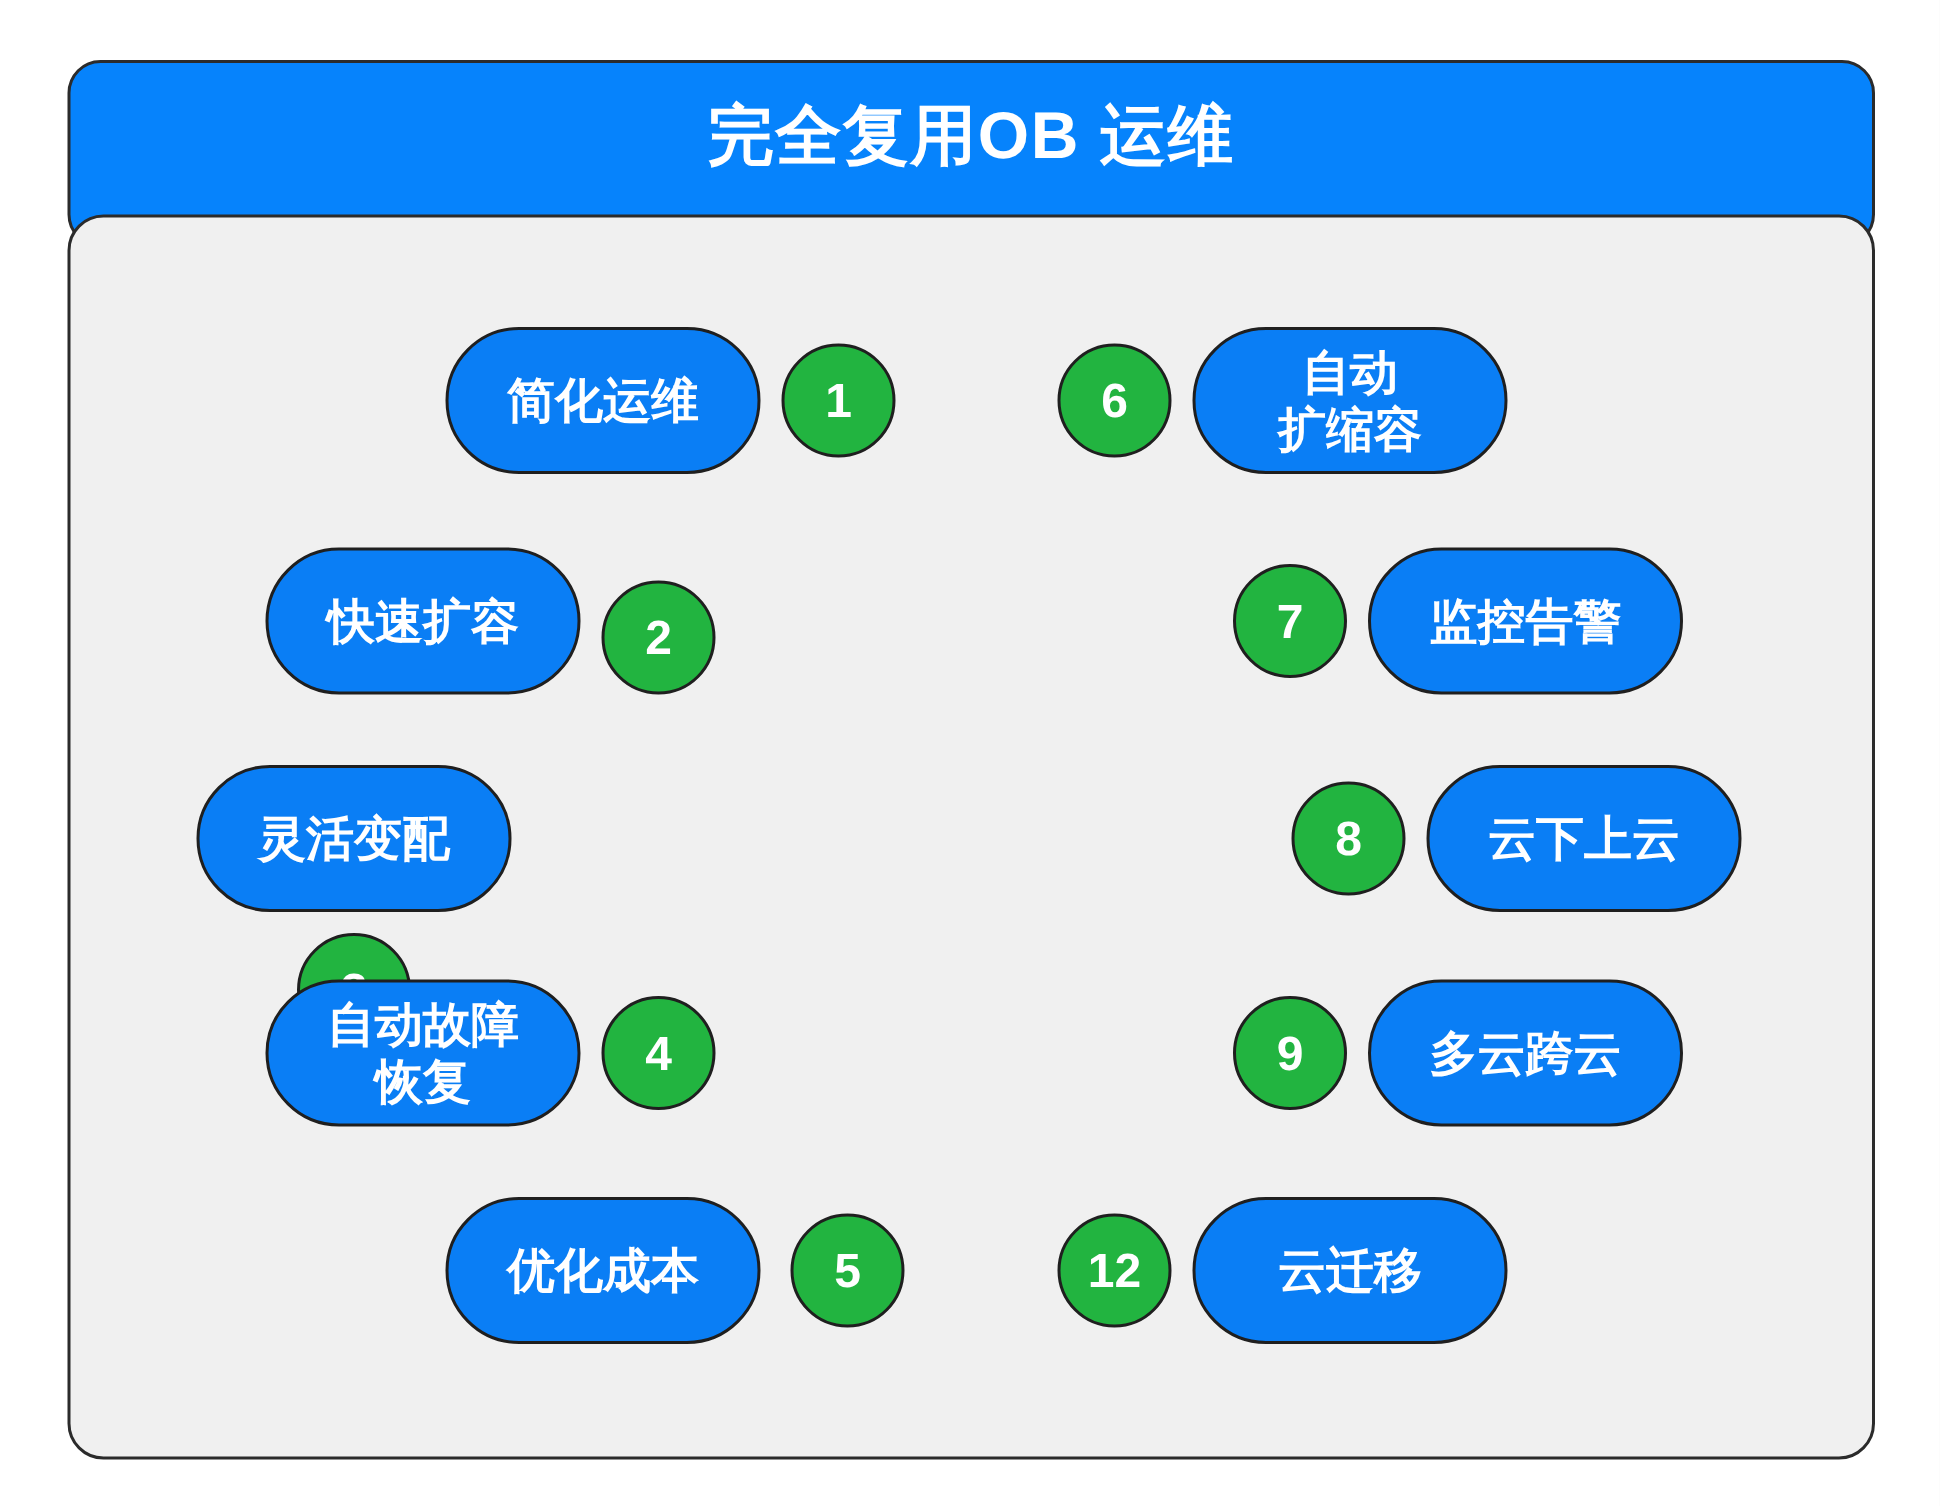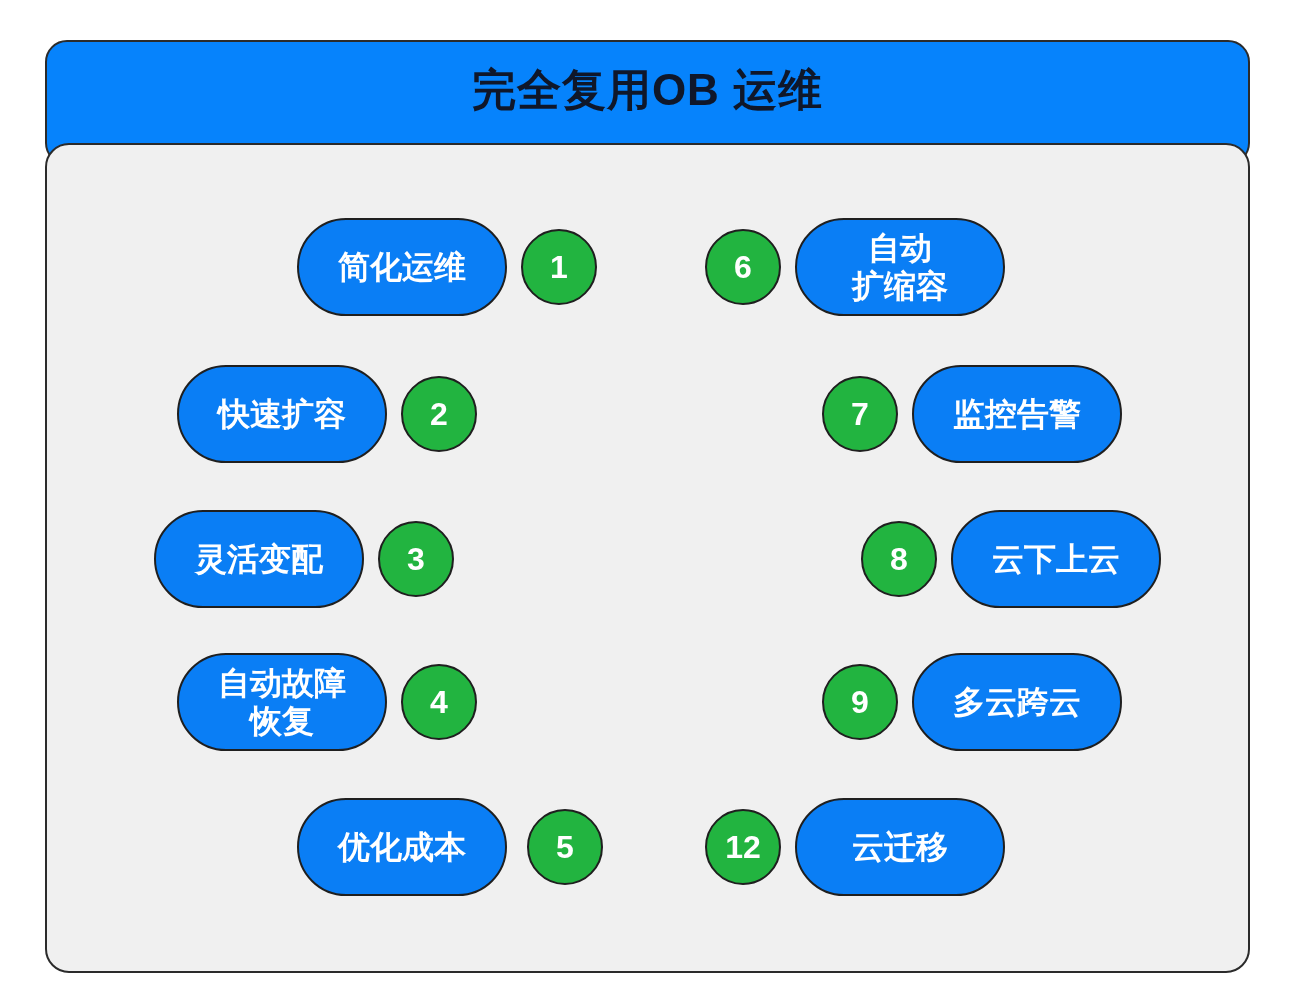--- a/index.html
+++ b/index.html
@@ -11,21 +11,21 @@
   .card { position:absolute; left:45px; top:40px; width:1205px; }
 
   .card-header {
     position:relative; z-index:1;
     height:125px; background:#0683fc;
     border:2px solid #2b2b2b; border-radius:22px;
     display:flex; align-items:center; justify-content:center;
     padding-bottom:24px;
   }
   .card-title {
-    color:#0f172a; font-size:44px; font-weight:bold; letter-spacing:1px;
+    color:#ffffff; font-size:44px; font-weight:bold; letter-spacing:1px;
   }
 
   .card-body {
     position:relative; z-index:2;
     margin-top:-22px; height:830px;
     background:#f0f0f0;
     border:2px solid #2b2b2b; border-radius:24px;
   }
 
   .node {
@@ -52,22 +52,22 @@
   }
   .badge-num { color:#ffffff; font-size:32px; font-weight:600; }
 
   .center-label {
     position:absolute; left:550px; top:278px;
     color:#ffa315; font-size:60px; font-weight:bold; line-height:1.1;
     letter-spacing:2px;
   }
 
   .pos1  { left:250px; top:73px;  }
-  .pos2  { left:130px; top:220px; }
-  .pos3  { left:107px;  top:365px; }
+  .pos2  { left:130px; top:220px;align-items:flex-end; }
+  .pos3  { left:84px;  top:365px;flex-direction:column; }
   .pos4  { left:130px; top:508px;align-items:center; }
   .pos5  { left:250px; top:653px;gap:20px; }
   .pos6  { left:658px; top:73px;  }
   .pos7  { left:775px; top:220px; }
   .pos8  { left:814px; top:365px; }
   .pos9  { left:775px; top:508px; }
   .pos10 { left:658px; top:653px; }
 </style>
 </head>
 <body>

